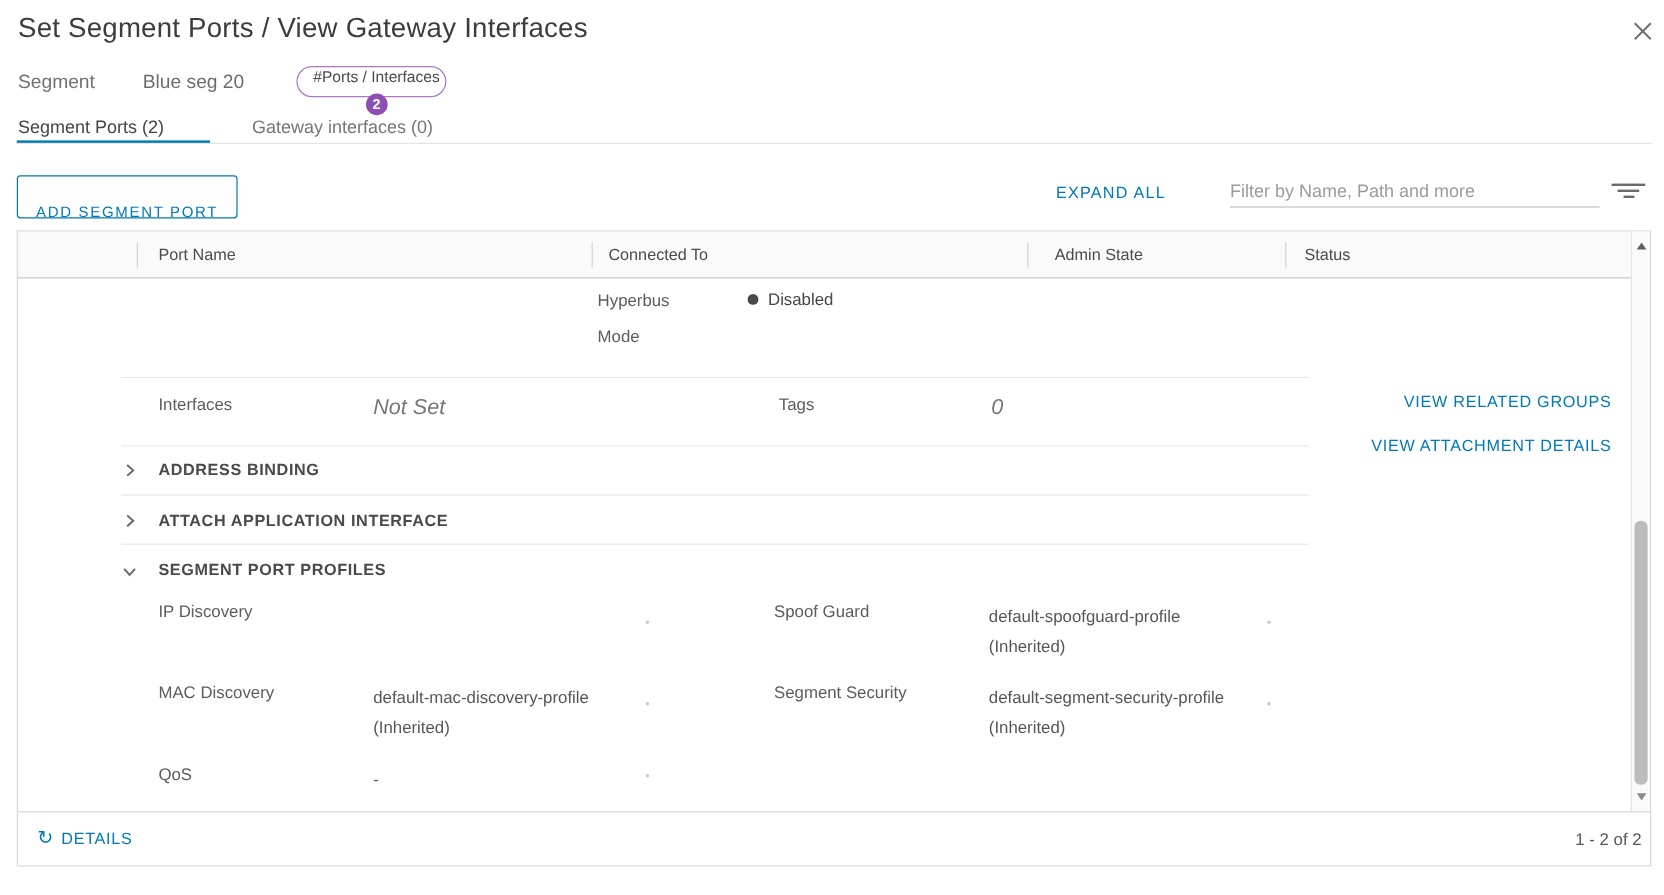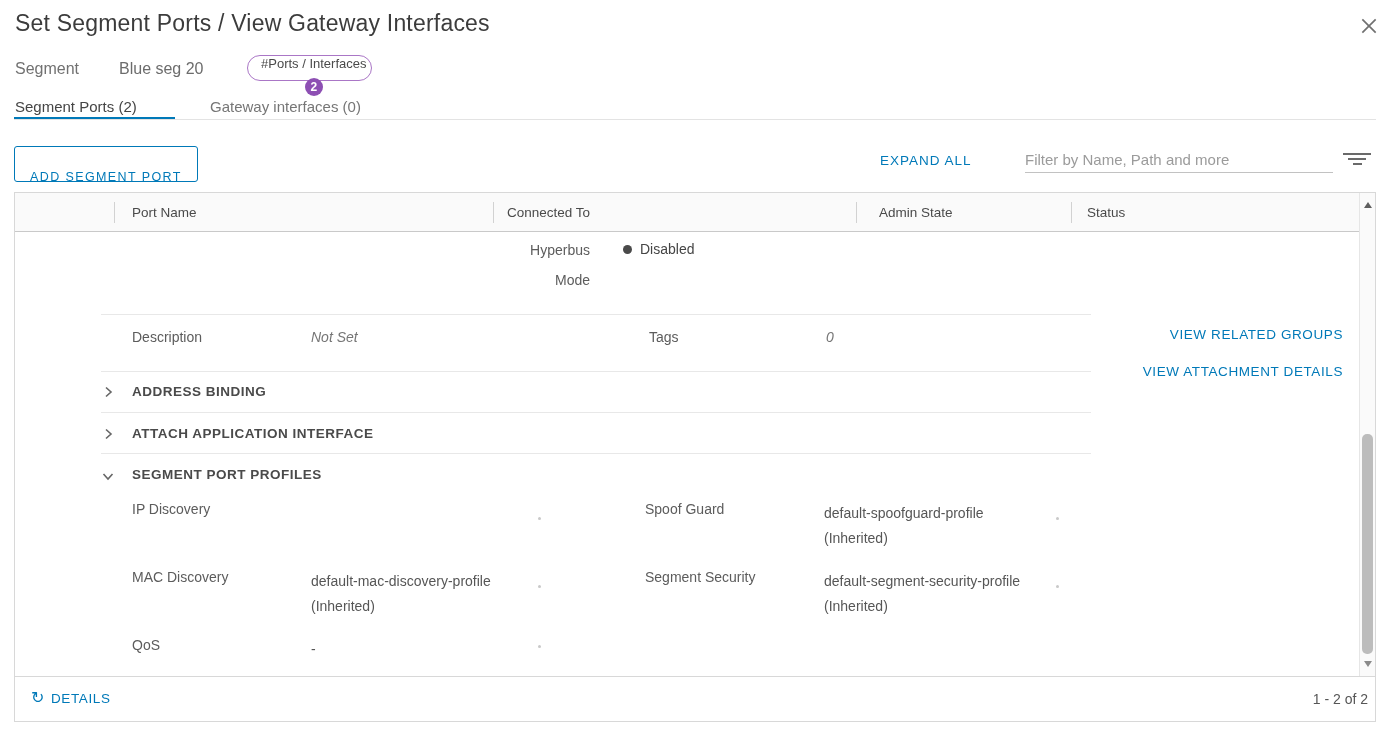--- a/index.html
+++ b/index.html
@@ -59,22 +59,22 @@
 
   
   .vscroll { position:absolute; right:0; top:0; width:16px; height:483px; background:#fafafa; border-left:1px solid #e6e6e6; }
   .scroll-up { position:absolute; left:4px; top:9px; width:0; height:0;
     border-left:4px solid transparent; border-right:4px solid transparent; border-bottom:6px solid #5f5f5f; cursor:pointer; }
   .scroll-down { position:absolute; left:4px; bottom:9px; width:0; height:0;
     border-left:4px solid transparent; border-right:4px solid transparent; border-top:6px solid #8a8a8a; cursor:pointer; }
   .scroll-thumb { position:absolute; left:2px; top:241px; width:11px; height:220px; background:#bcbcbc; border-radius:5px; cursor:pointer; }
 
   
-  .lbl { position:absolute; font-size:14px; color:#5c5c5c;text-align:right; }
-  .val { position:absolute; font-size:14px; color:#565656; }
+  .lbl { position:absolute; font-size:14px; color:#5c5c5c; }
+  .val { position:absolute; font-size:18px; color:#565656; }
   .italic { font-style:italic; color:#767676; }
   .hyperbus-label { left:483px; top:42px; width:92px; line-height:30px; }
   .admin-val { left:608px; top:48px; font-size:14px; color:#454545; }
   .status-dot { display:inline-block; width:9px; height:9px; border-radius:50%; background:#4a4a4a; margin-right:8px; }
   .divider { position:absolute; height:1px; background:#e8e8e8; left:86px; width:990px; }
   .d1 { top:121px; } .d2 { top:178px; } .d3 { top:219px; } .d4 { top:260px; }
 
   .desc-label { left:117px; top:136px; }
   .desc-val   { left:296px; top:136px; }
   .tags-label { left:634px; top:136px; }
@@ -149,21 +149,21 @@
       <div class="col-label" style="left:1072px">Status</div>
     </div>
 
     <div class="lbl hyperbus-label">Hyperbus Mode</div>
     <div class="abs admin-val">
       <span class="status-dot"></span><span>Disabled</span>
     </div>
 
     <div class="divider d1"></div>
 
-    <div class="lbl desc-label">Description</div>
+    <div class="lbl desc-label">Interfaces</div>
     <div class="val desc-val italic">Not Set</div>
     <div class="lbl tags-label">Tags</div>
     <div class="val tags-val italic">0</div>
 
     <div class="side-link link1">VIEW RELATED GROUPS</div>
     <div class="side-link link2">VIEW ATTACHMENT DETAILS</div>
 
     <div class="divider d2"></div>
 
     <svg class="chev c1" viewBox="0 0 14 14">

